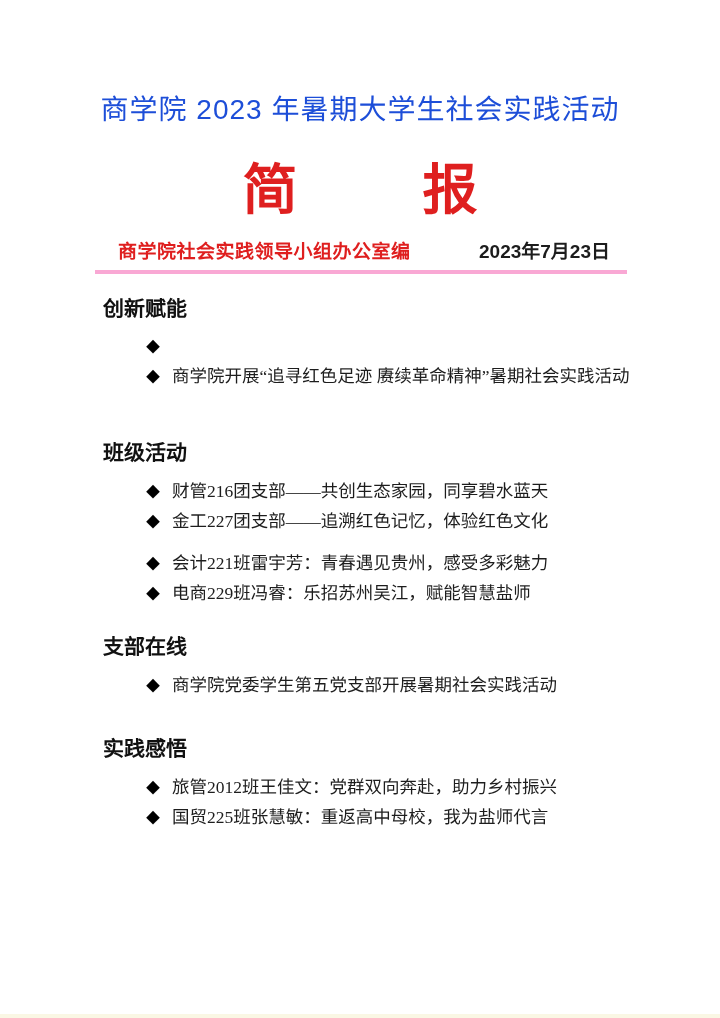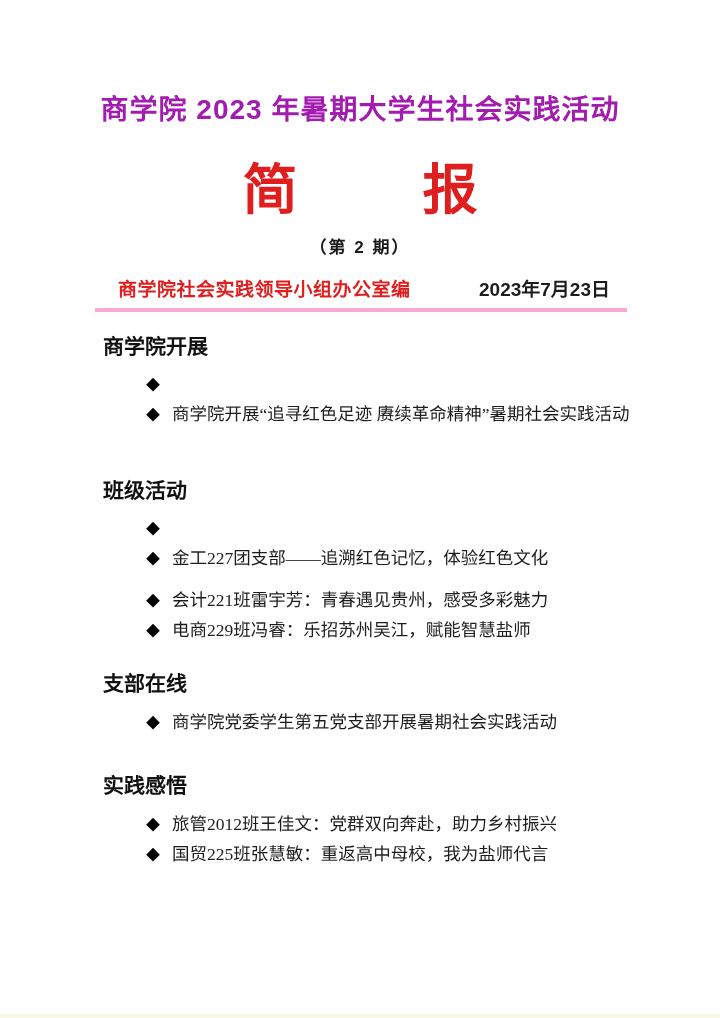--- a/index.html
+++ b/index.html
@@ -14,22 +14,22 @@
     overflow: hidden;
     font-family: "Liberation Sans", sans-serif;
     color: #1c1c1c;
   }
   .doc {
     padding-top: 93px;
   }
   .title-line1 {
     text-align: center;
     font-size: 28px;
-    font-weight: bold;
-    color: #a21caf;
+    font-weight: normal;
+    color: #1d4ed8;
     letter-spacing: 1px;
     line-height: 34px;
   }
   .title-line2 {
     margin-top: 33px;
     display: flex;
     justify-content: center;
     gap: 125px;
     font-size: 55px;
     font-weight: bold;
@@ -113,47 +113,47 @@
 
 <div class="doc">
 
   <div class="title-line1">商学院 2023 年暑期大学生社会实践活动</div>
 
   <div class="title-line2">
     <span>简</span>
     <span>报</span>
   </div>
 
-  <div class="issue-line">（第 2 期）</div>
 
   <div class="header-row">
     <span class="editor">商学院社会实践领导小组办公室编</span>
     <span class="date">2023年7月23日</span>
   </div>
 
   <div class="main">
 
     <div class="section s0">
-      <div class="section-heading">商学院开展</div>
+      <div class="section-heading">创新赋能</div>
       <ul class="items">
         <li>
           <span class="bullet">◆</span>
         </li>
         <li>
           <span class="bullet">◆</span>
           <span class="item-text">商学院开展“追寻红色足迹 赓续革命精神”暑期社会实践活动</span>
         </li>
       </ul>
     </div>
 
     <div class="section s1">
       <div class="section-heading">班级活动</div>
       <ul class="items">
         <li>
           <span class="bullet">◆</span>
+          <span class="item-text">财管216团支部——共创生态家园，同享碧水蓝天</span>
         </li>
         <li>
           <span class="bullet">◆</span>
           <span class="item-text">金工227团支部——追溯红色记忆，体验红色文化</span>
         </li>
       </ul>
     </div>
 
     <div class="section s2">
       <ul class="items">

